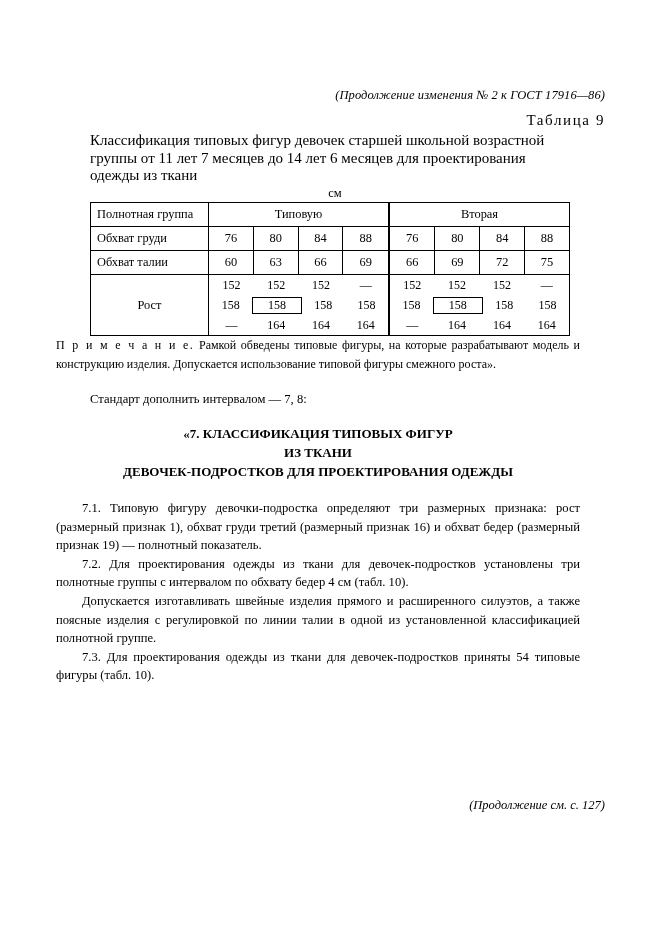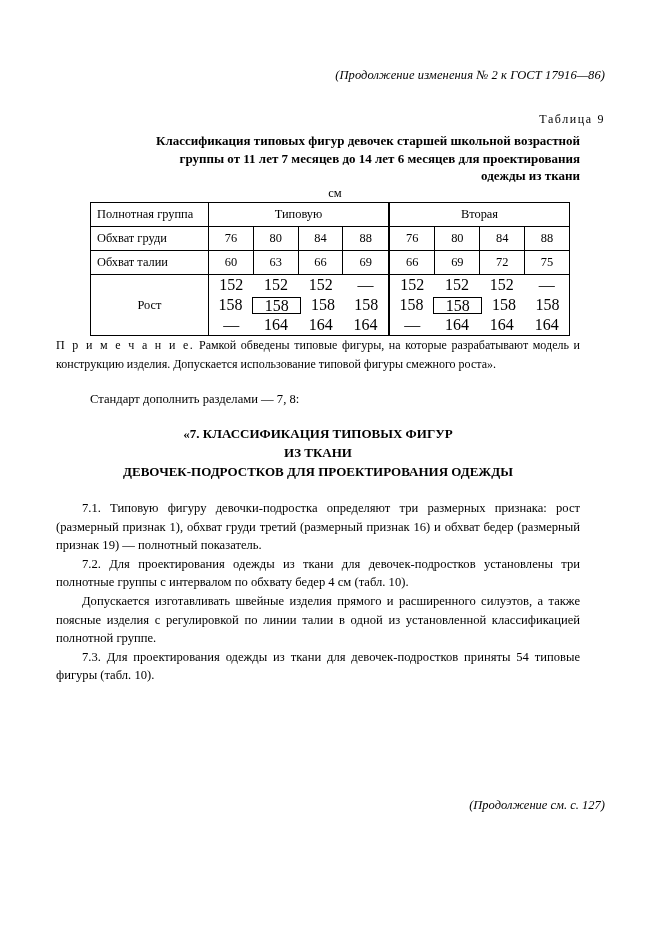--- a/index.html
+++ b/index.html
@@ -19,42 +19,42 @@
     position: absolute;
     left: 0;
     top: 0;
     width: 661px;
     height: 936px;
     padding: 0;
   }
   .continuation-header {
     position: absolute;
     right: 56px;
-    top: 68px;
+    top: 88px;
     font-style: italic;
     font-size: 12.5px;
     letter-spacing: 0.1px;
     white-space: nowrap;
   }
   .table-label {
     position: absolute;
     right: 56px;
     top: 112px;
-    font-size: 12px;
+    font-size: 15px;
     letter-spacing: 1.6px;
     white-space: nowrap;
   }
   .doc-title {
     position: absolute;
     left: 90px;
     top: 132px;
     width: 490px;
-    text-align: right;
-    font-weight: bold;
-    font-size: 13px;
+    text-align: left;
+    font-weight: normal;
+    font-size: 15px;
     line-height: 17.5px;
   }
   .unit-label {
     position: absolute;
     left: 90px;
     top: 186px;
     width: 490px;
     text-align: center;
     font-size: 12.5px;
   }
@@ -99,21 +99,21 @@
     flex-direction: column;
   }
   .rost-stack .rline {
     display: flex;
     height: 20px;
     align-items: center;
   }
   .rost-stack .rline span {
     flex: 1 1 0;
     text-align: center;
-    font-size: 16px;
+    font-size: 12px;
   }
   .boxed {
     border: 1.5px solid #000;
     box-sizing: border-box;
     padding: 0 2px;
     line-height: 15px;
   }
   .note {
     position: absolute;
     left: 56px;
@@ -260,21 +260,21 @@
           </div>
         </td>
       </tr>
     </tbody>
   </table>
 
   <div class="note">
     <span class="note-word">П р и м е ч а н и е.</span><span> Рамкой обведены типовые фигуры, на которые разрабатывают модель и конструкцию изделия. Допускается использование типовой фигуры смежного роста».</span>
   </div>
 
-  <div class="standard-line">Стандарт дополнить разделами — 7, 8:</div>
+  <div class="standard-line">Стандарт дополнить интервалом — 7, 8:</div>
 
   <div class="section-title">
     <div>«7. КЛАССИФИКАЦИЯ ТИПОВЫХ ФИГУР</div>
     <div>ИЗ ТКАНИ</div>
     <div>ДЕВОЧЕК-ПОДРОСТКОВ ДЛЯ ПРОЕКТИРОВАНИЯ ОДЕЖДЫ</div>
   </div>
 
   <div class="body-text">
     <p>7.1. Типовую фигуру девочки-подростка   определяют три размерных признака: рост (размерный признак 1),  обхват груди третий (размерный признак 16) и обхват бедер (размерный признак 19) — полнотный показатель.</p>
     <p>7.2. Для проектирования одежды из ткани для девочек-подростков установлены три полнотные группы с интервалом по обхвату бедер 4 см (табл. 10).</p>

